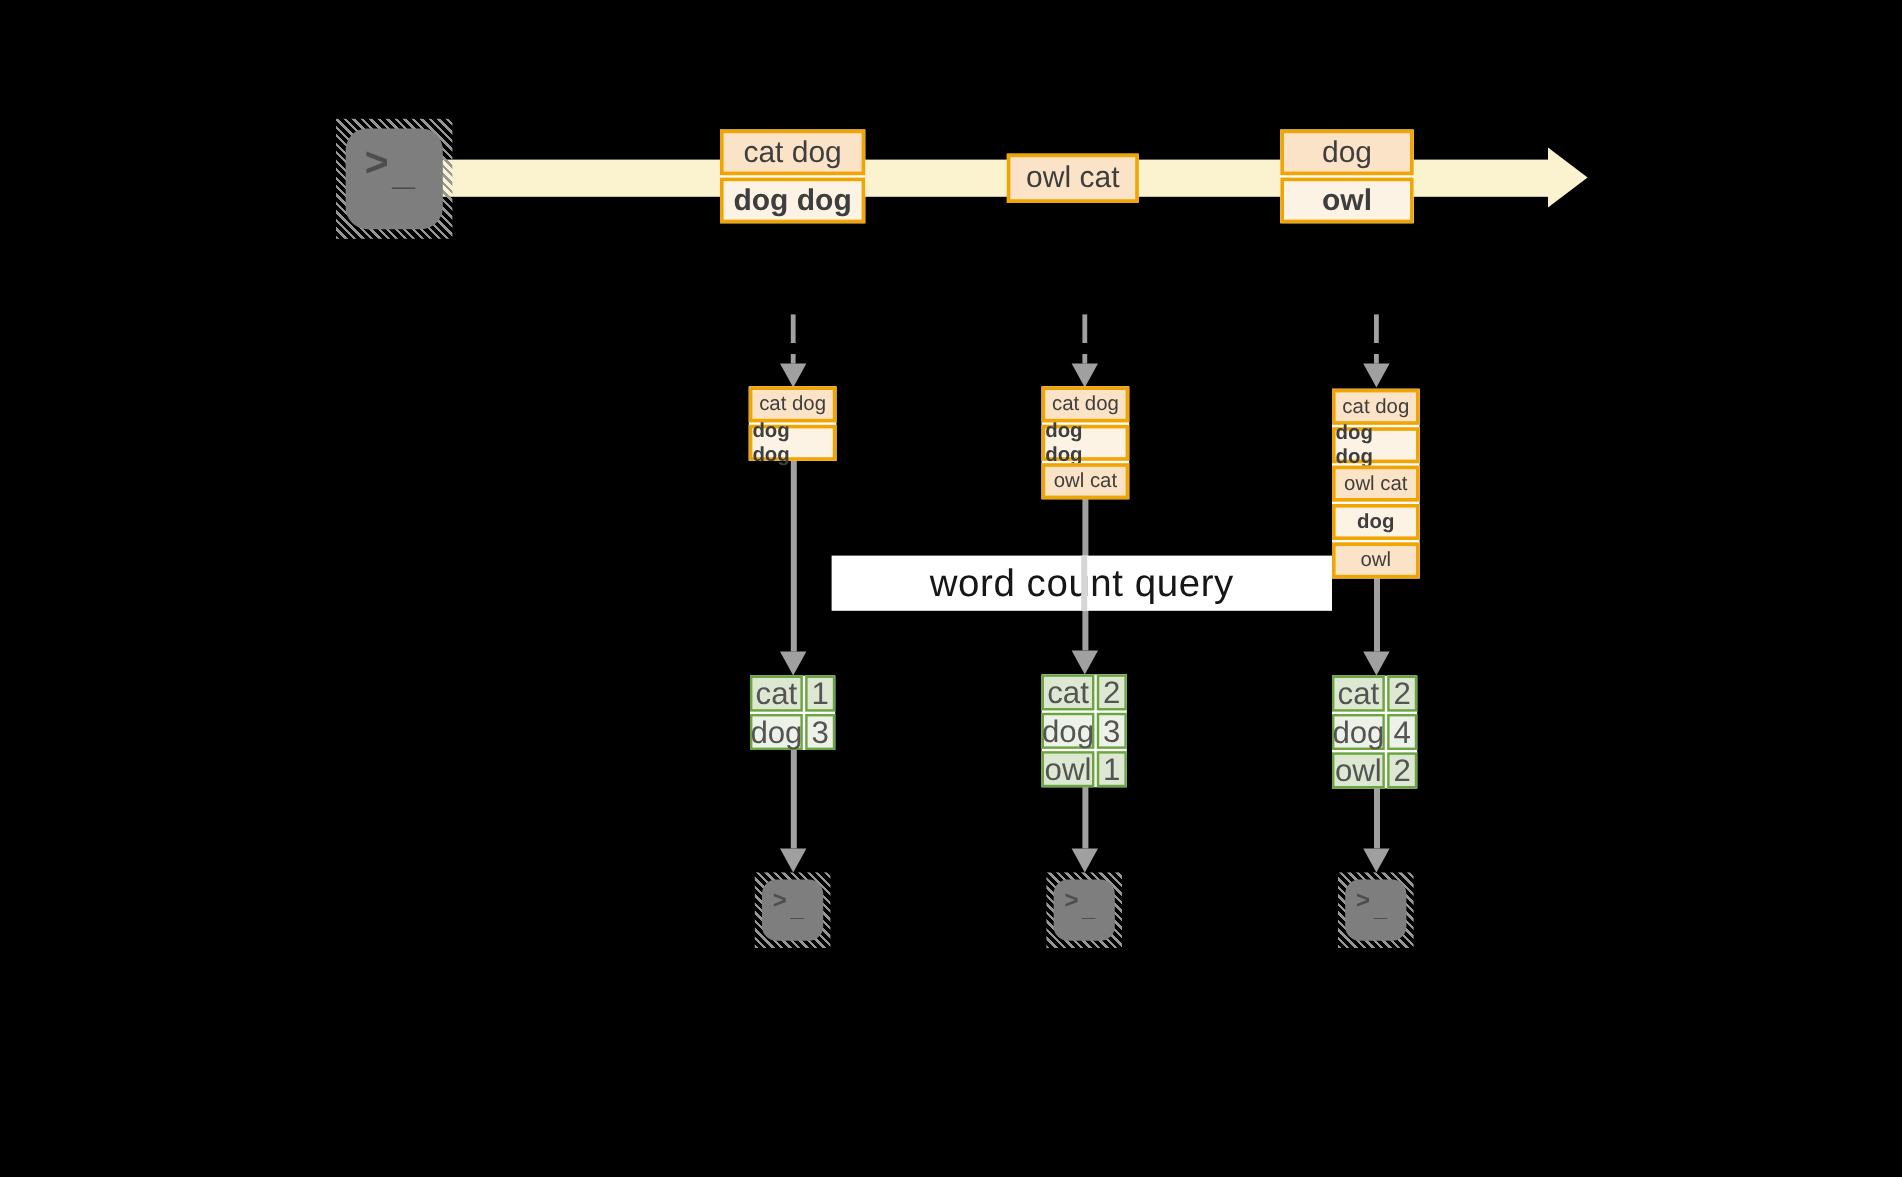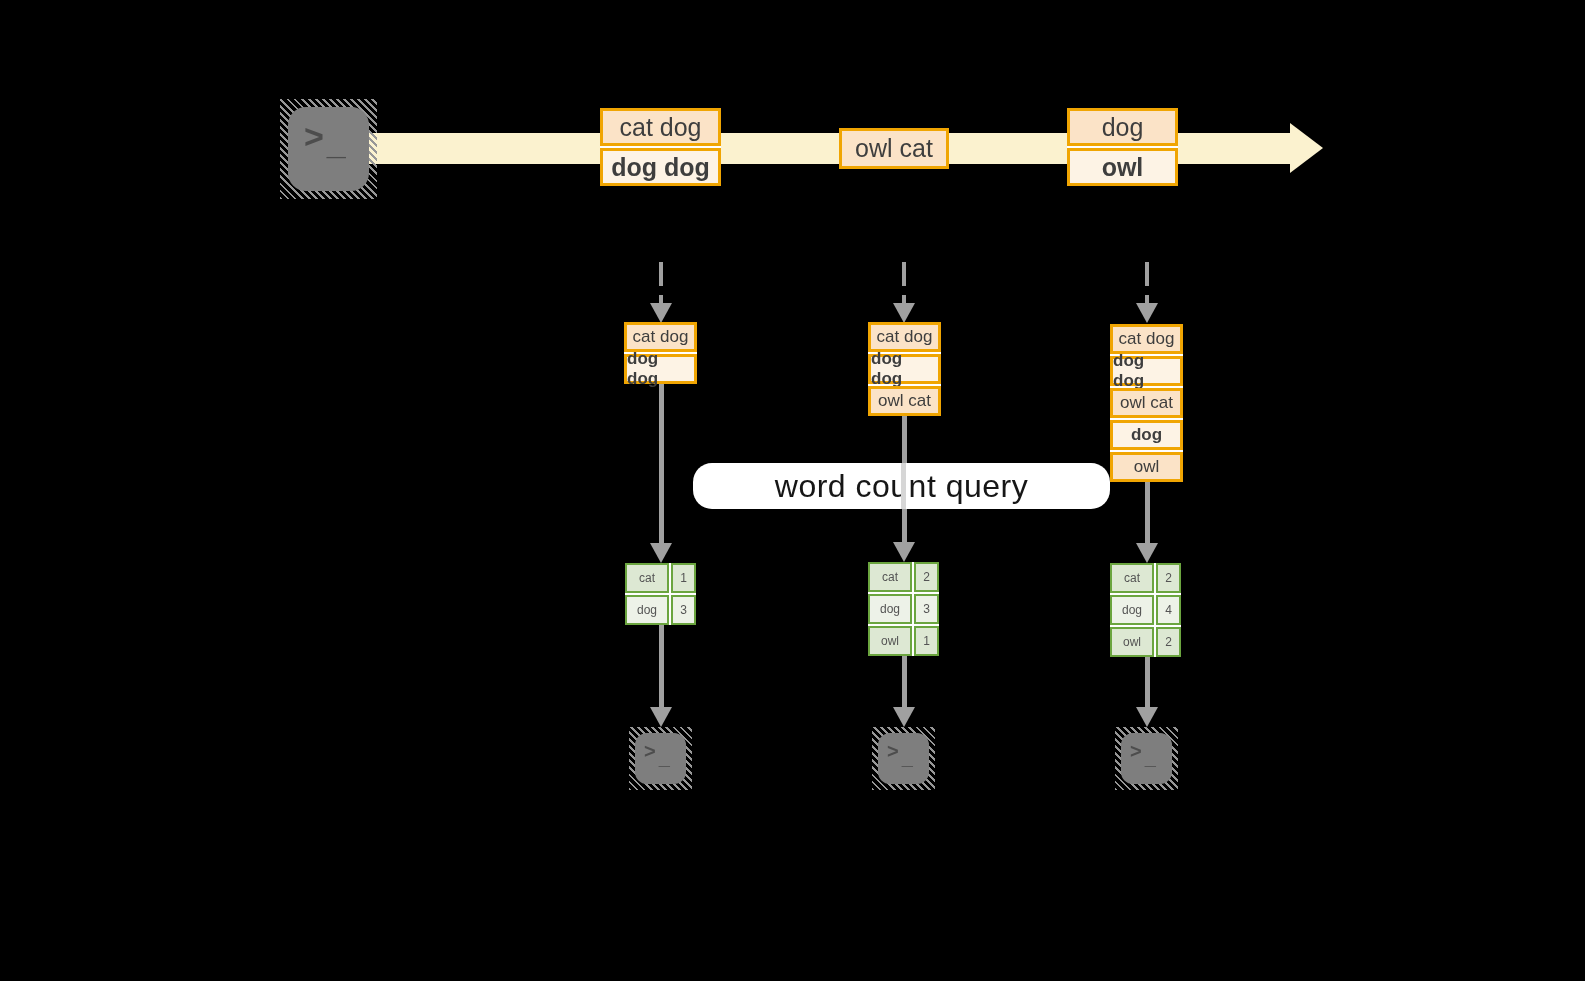--- a/index.html
+++ b/index.html
@@ -27,27 +27,27 @@
   
   .varrow{display:flex;flex-direction:column;align-items:center;width:22px;z-index:4;}
   .dashline{width:4px;background:repeating-linear-gradient(180deg,var(--arrow-gray) 0 24px,transparent 24px 33px);}
   .solidline{width:5px;background:var(--arrow-gray);}
   .ahead{width:0;height:0;border-left:11px solid transparent;border-right:11px solid transparent;
          border-top:20px solid var(--arrow-gray);}
   .arrow-through-banner{left:901px;top:463px;width:5px;height:46px;background:#d6d6d6;z-index:6;}
 
   
   .banner{left:693px;top:463px;width:417px;height:46px;background:var(--banner-bg);z-index:5;
-          display:flex;align-items:center;justify-content:center;border-radius:19px;}
+          display:flex;align-items:center;justify-content:center;}
   .banner span{font-size:32px;font-weight:300;color:var(--banner-text);letter-spacing:0.5px;}
 
   
   .gtable{display:grid;grid-template-columns:44px 25px;gap:2px;background:#fff;z-index:6;}
   .gcell{box-sizing:border-box;border:2px solid var(--green);height:30px;
-         display:flex;align-items:center;justify-content:center;color:#545454;font-size:12px;}
+         display:flex;align-items:center;justify-content:center;color:#545454;font-size:26px;}
   .grA{background:var(--green-row-a);}
   .grB{background:var(--green-row-b);}
 
   
   .term{background:repeating-linear-gradient(45deg,#979797 0 2px,transparent 2px 5px);z-index:3;}
   .term-inner{position:absolute;background:var(--terminal-gray);
               display:flex;align-items:flex-start;justify-content:flex-start;}
   .term-lg{left:280px;top:99px;width:97px;height:100px;}
   .term-lg .term-inner{inset:8px;border-radius:18px;padding:12px 0 0 16px;}
   .term-lg .glyph{font-size:34px;}

